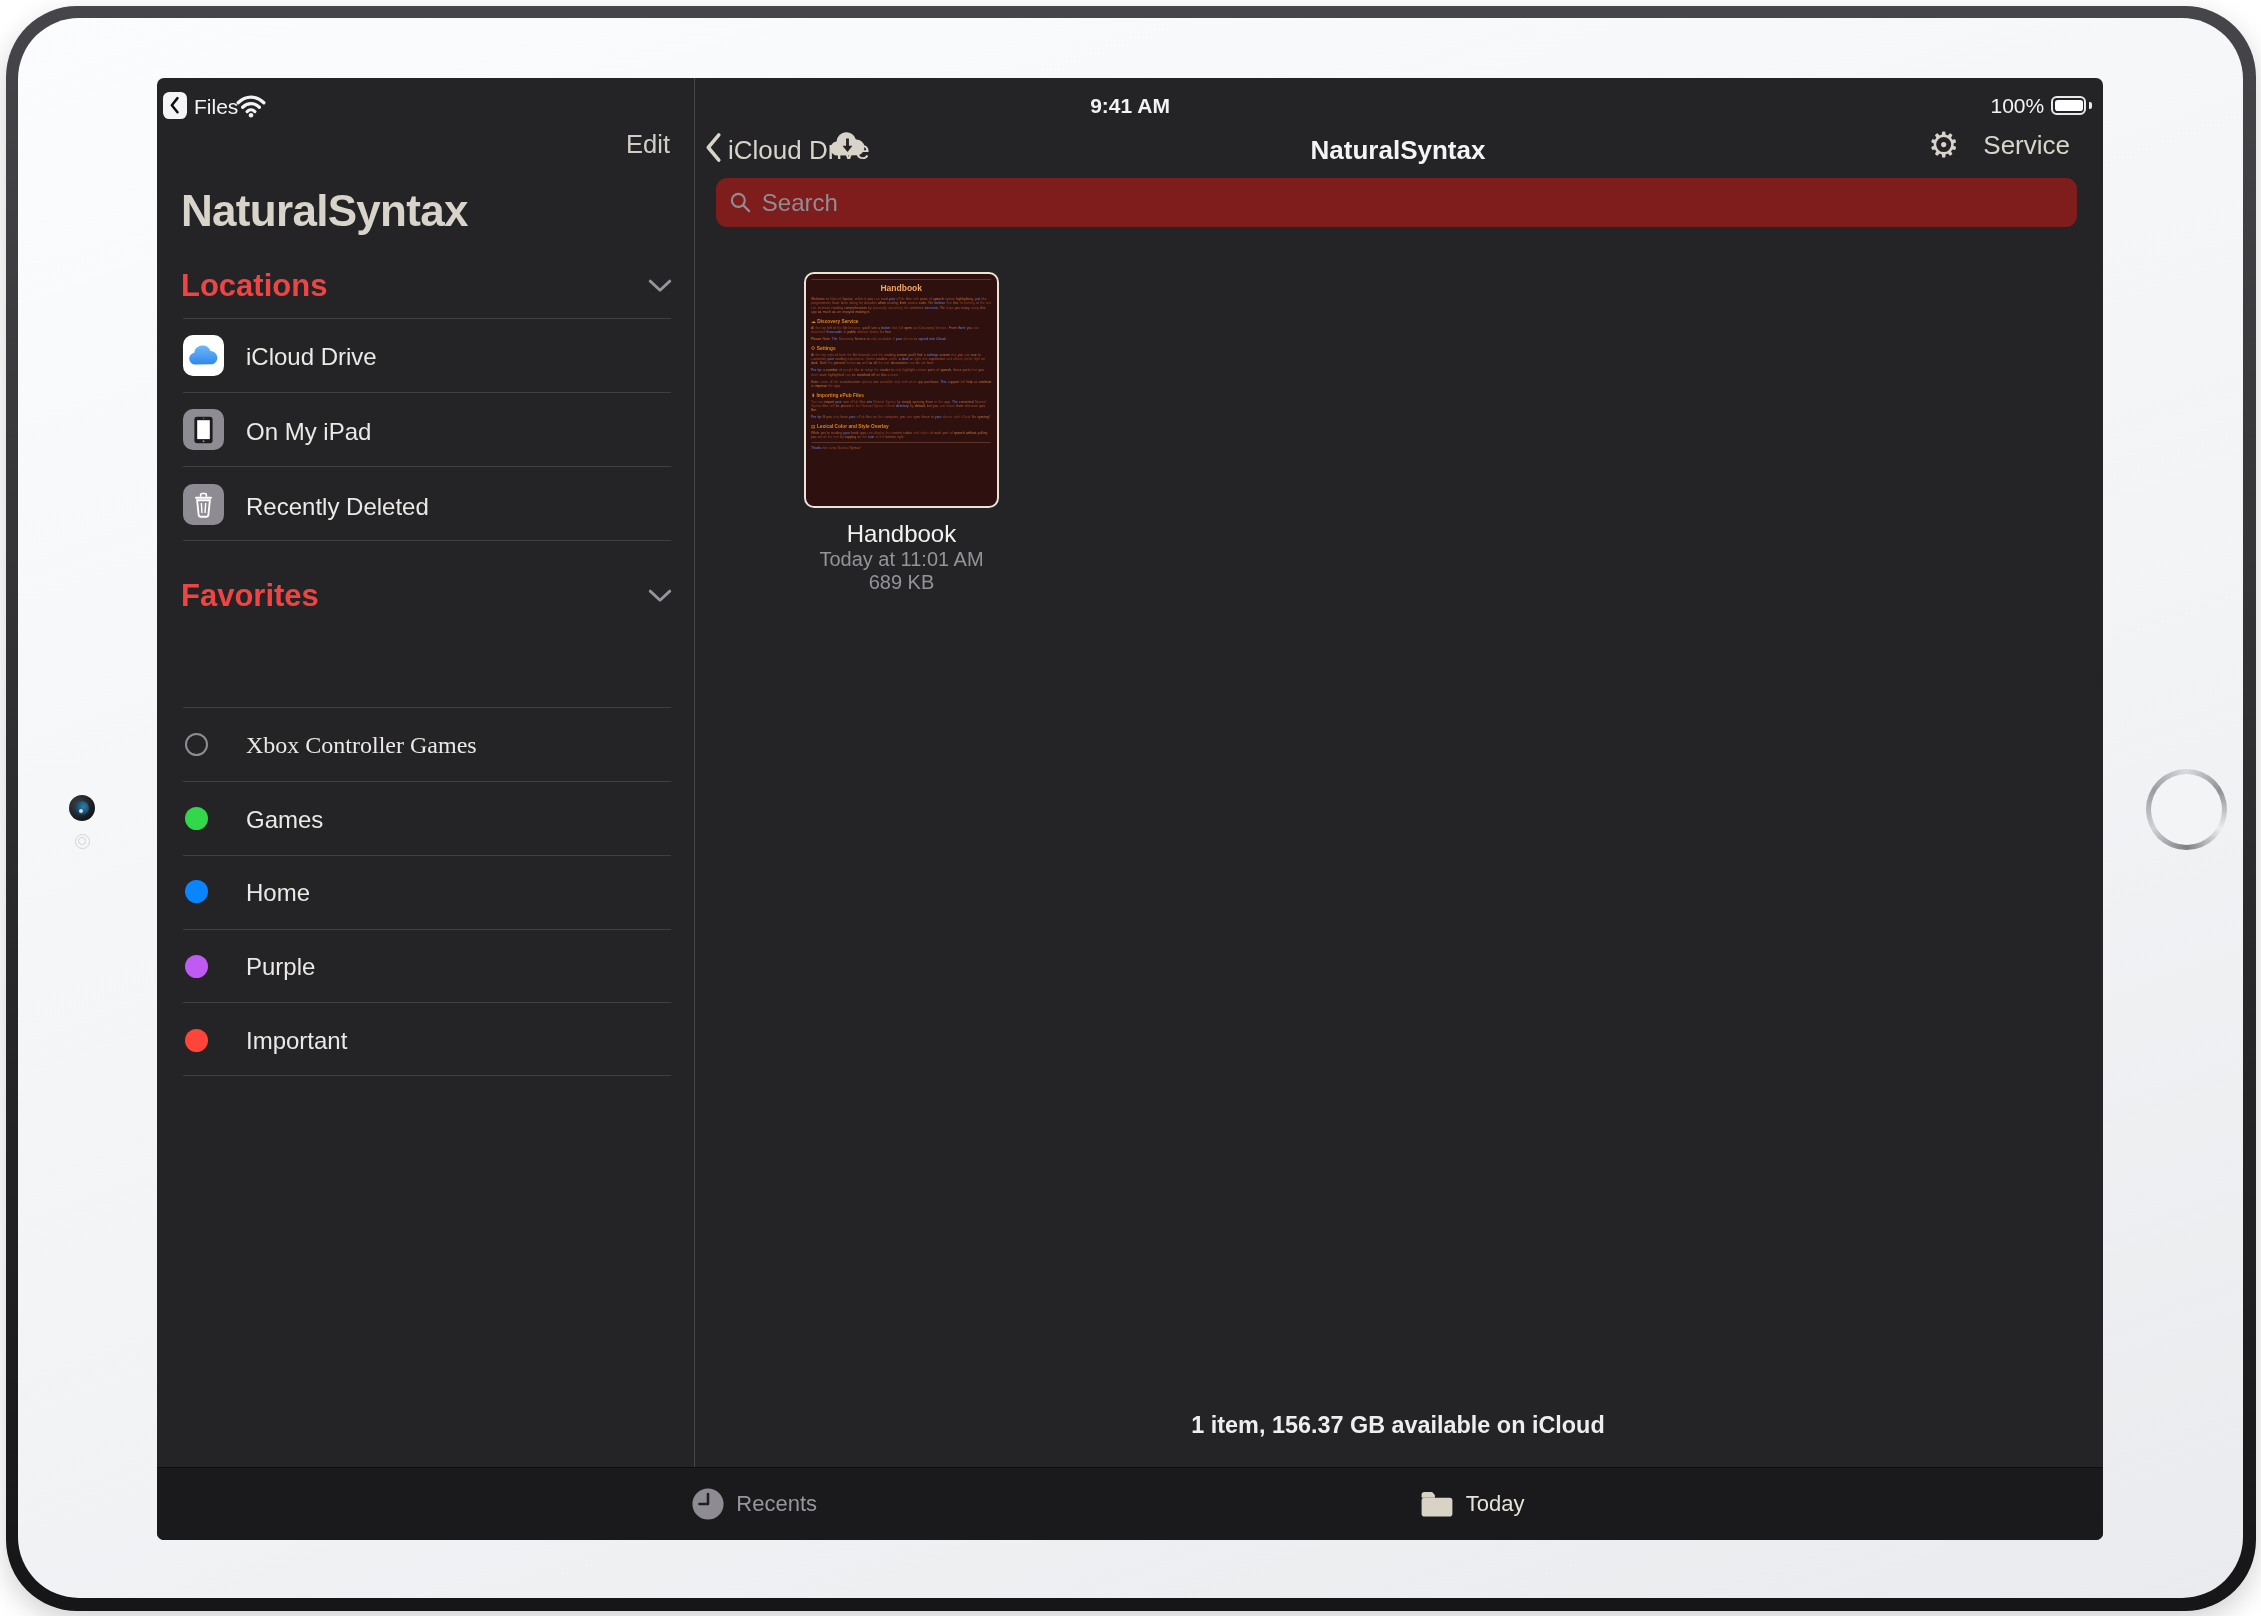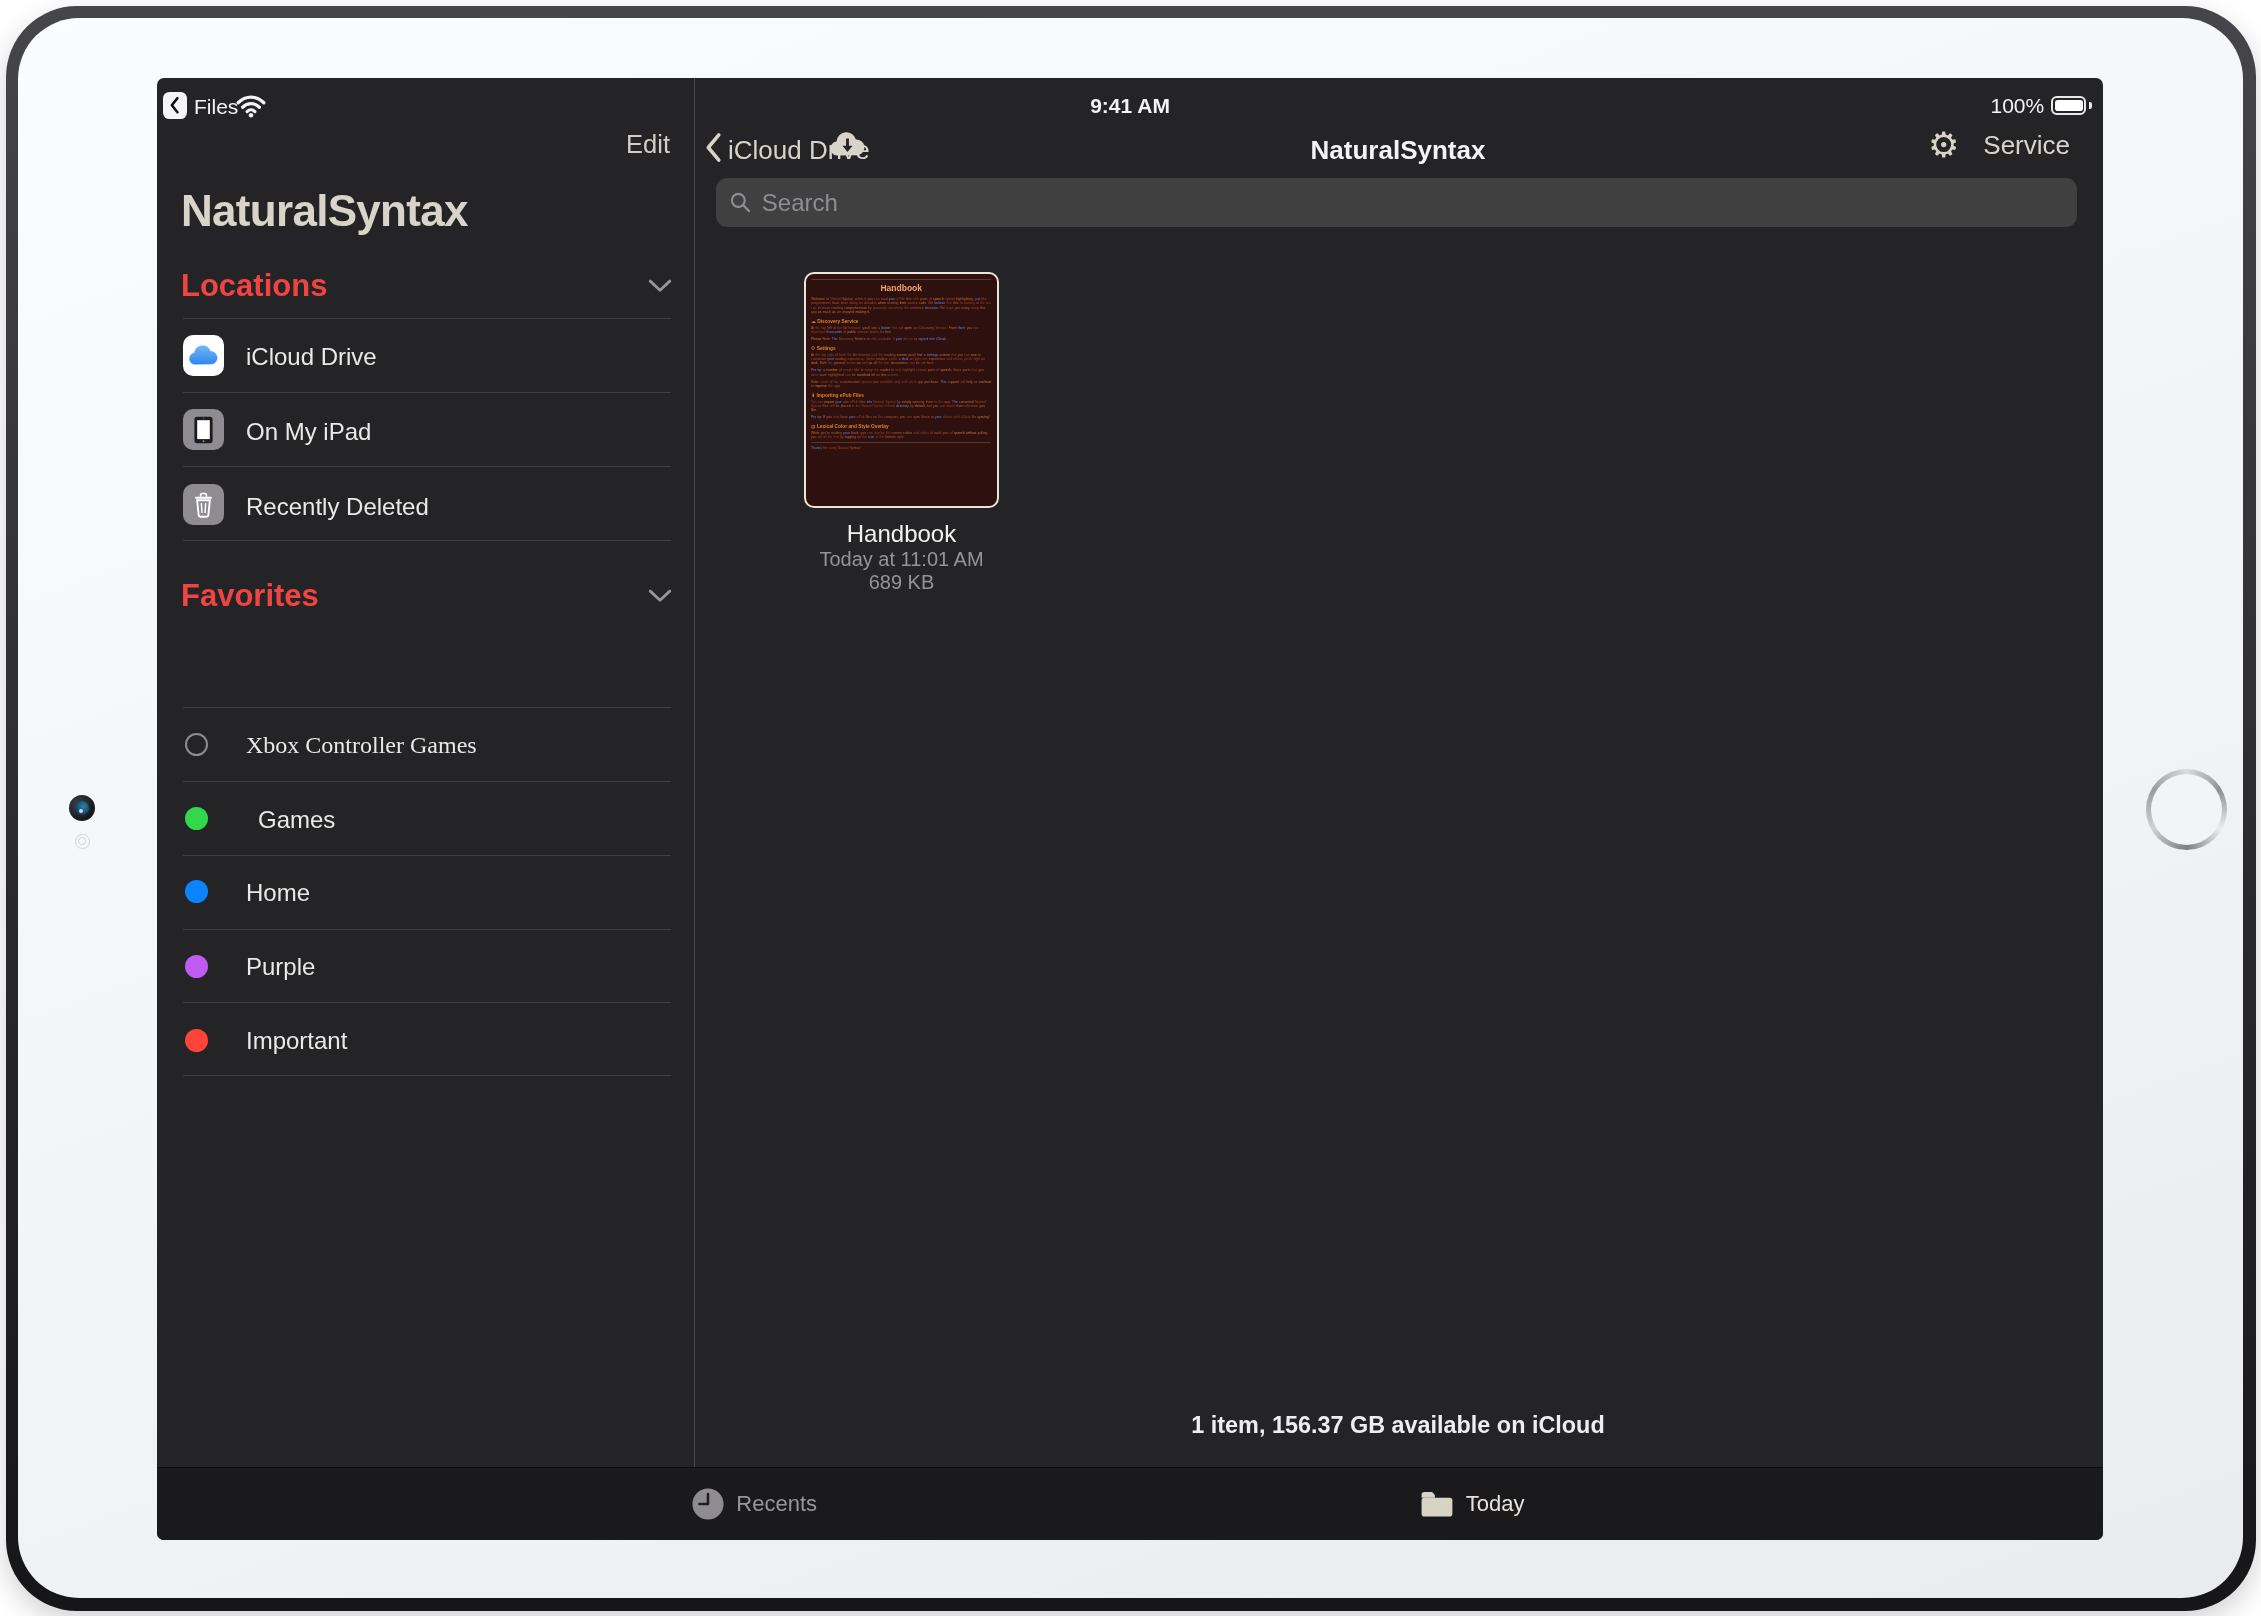--- a/index.html
+++ b/index.html
@@ -47,21 +47,21 @@
   .tag-dot{left:28px;width:23px;height:23px;border-radius:50%;}
   .tag-dot.outline{background:transparent !important;border:2.1px solid #8e8c92;box-sizing:border-box;}
   .v-div{left:537px;top:0;width:1.4px;height:1389px;background:#49474c;}
   
   .nav-back-chev{left:547px;top:54px;}
   .nav-back-label{left:571px;top:57px;font-size:26px;color:#d8d4c9;}
   .nav-title{left:537px;top:57px;width:1408px;text-align:center;font-size:26px;font-weight:600;color:#f4f3f6;}
   .nav-right{right:33px;top:50px;display:flex;align-items:center;gap:24px;}
   .gear{font-size:35px;color:#d8d4c9;font-family:"DejaVu Sans",sans-serif;line-height:1;}
   .select-lbl{font-size:26px;color:#d8d4c9;}
-  .search{left:559px;top:100px;width:1361px;height:49px;background:#404040;border-radius:11.3px;
+  .search{left:559px;top:100px;width:1361px;height:49px;background:#7f1d1d;border-radius:11.3px;
     display:flex;align-items:center;gap:10px;padding-left:12.8px;box-sizing:border-box;}
   .search-ph{font-size:24px;color:#8f8d94;}
   
   .thumb{left:647px;top:194px;width:195px;height:236px;border-radius:10px;border:2.1px solid #ebe3d5;
     background:#2e100f;box-sizing:border-box;overflow:hidden;}
   .thumb-scale{width:381px;transform:scale(.5);transform-origin:0 0;padding:7px 10px;box-sizing:border-box;}
   .t-hr{height:0.7px;background:#8a5a46;margin:4.3px 1.4px 7px 1.4px;}
   .t-title{text-align:center;font-size:17px;font-weight:700;margin-bottom:7px;}
   .t-p{font-size:6.7px;line-height:8.5px;margin:0 0 5.7px 0;word-spacing:0.7px;}
   .t-h2{font-size:9.6px;font-weight:700;margin:8.5px 0 3.5px 0;}
@@ -174,21 +174,21 @@
     </svg>
   </div>
 
   <div class="abs side-div" style="top:629px;"></div>
 
   <div class="abs tag-dot outline" style="top:655px;"></div>
   <div class="abs row-label" style="top:654px;font-family:Liberation Serif, serif;">Xbox Controller Games</div>
   <div class="abs side-div" style="top:703px;"></div>
 
   <div class="abs tag-dot" style="top: 729px; background: rgb(50, 215, 75);"></div>
-  <div class="abs row-label" style="top:728px;margin-left:12px;">Games</div>
+  <div class="abs row-label" style="top:728px;">Games</div>
   <div class="abs side-div" style="top:777px;"></div>
 
   <div class="abs tag-dot" style="top: 802px; background: rgb(10, 132, 255);"></div>
   <div class="abs row-label" style="top:801px;">Home</div>
   <div class="abs side-div" style="top:851px;"></div>
 
   <div class="abs tag-dot" style="top: 877px; background: rgb(191, 90, 242);"></div>
   <div class="abs row-label" style="top:875px;">Purple</div>
   <div class="abs side-div" style="top:924px;"></div>
 

